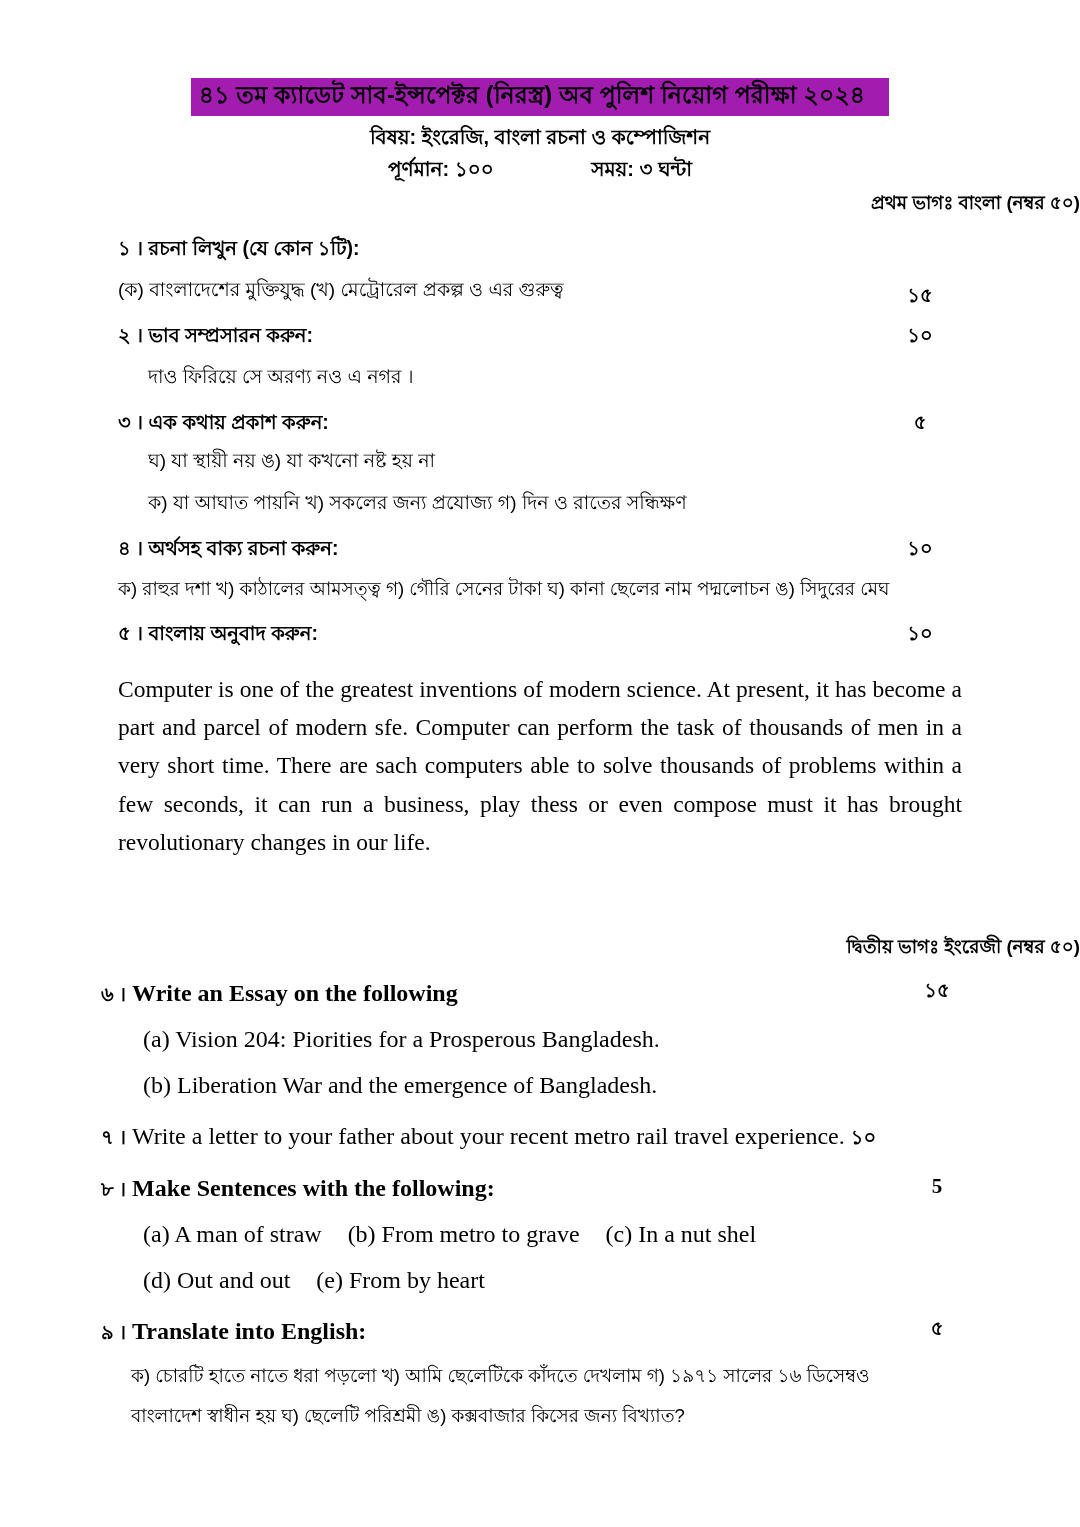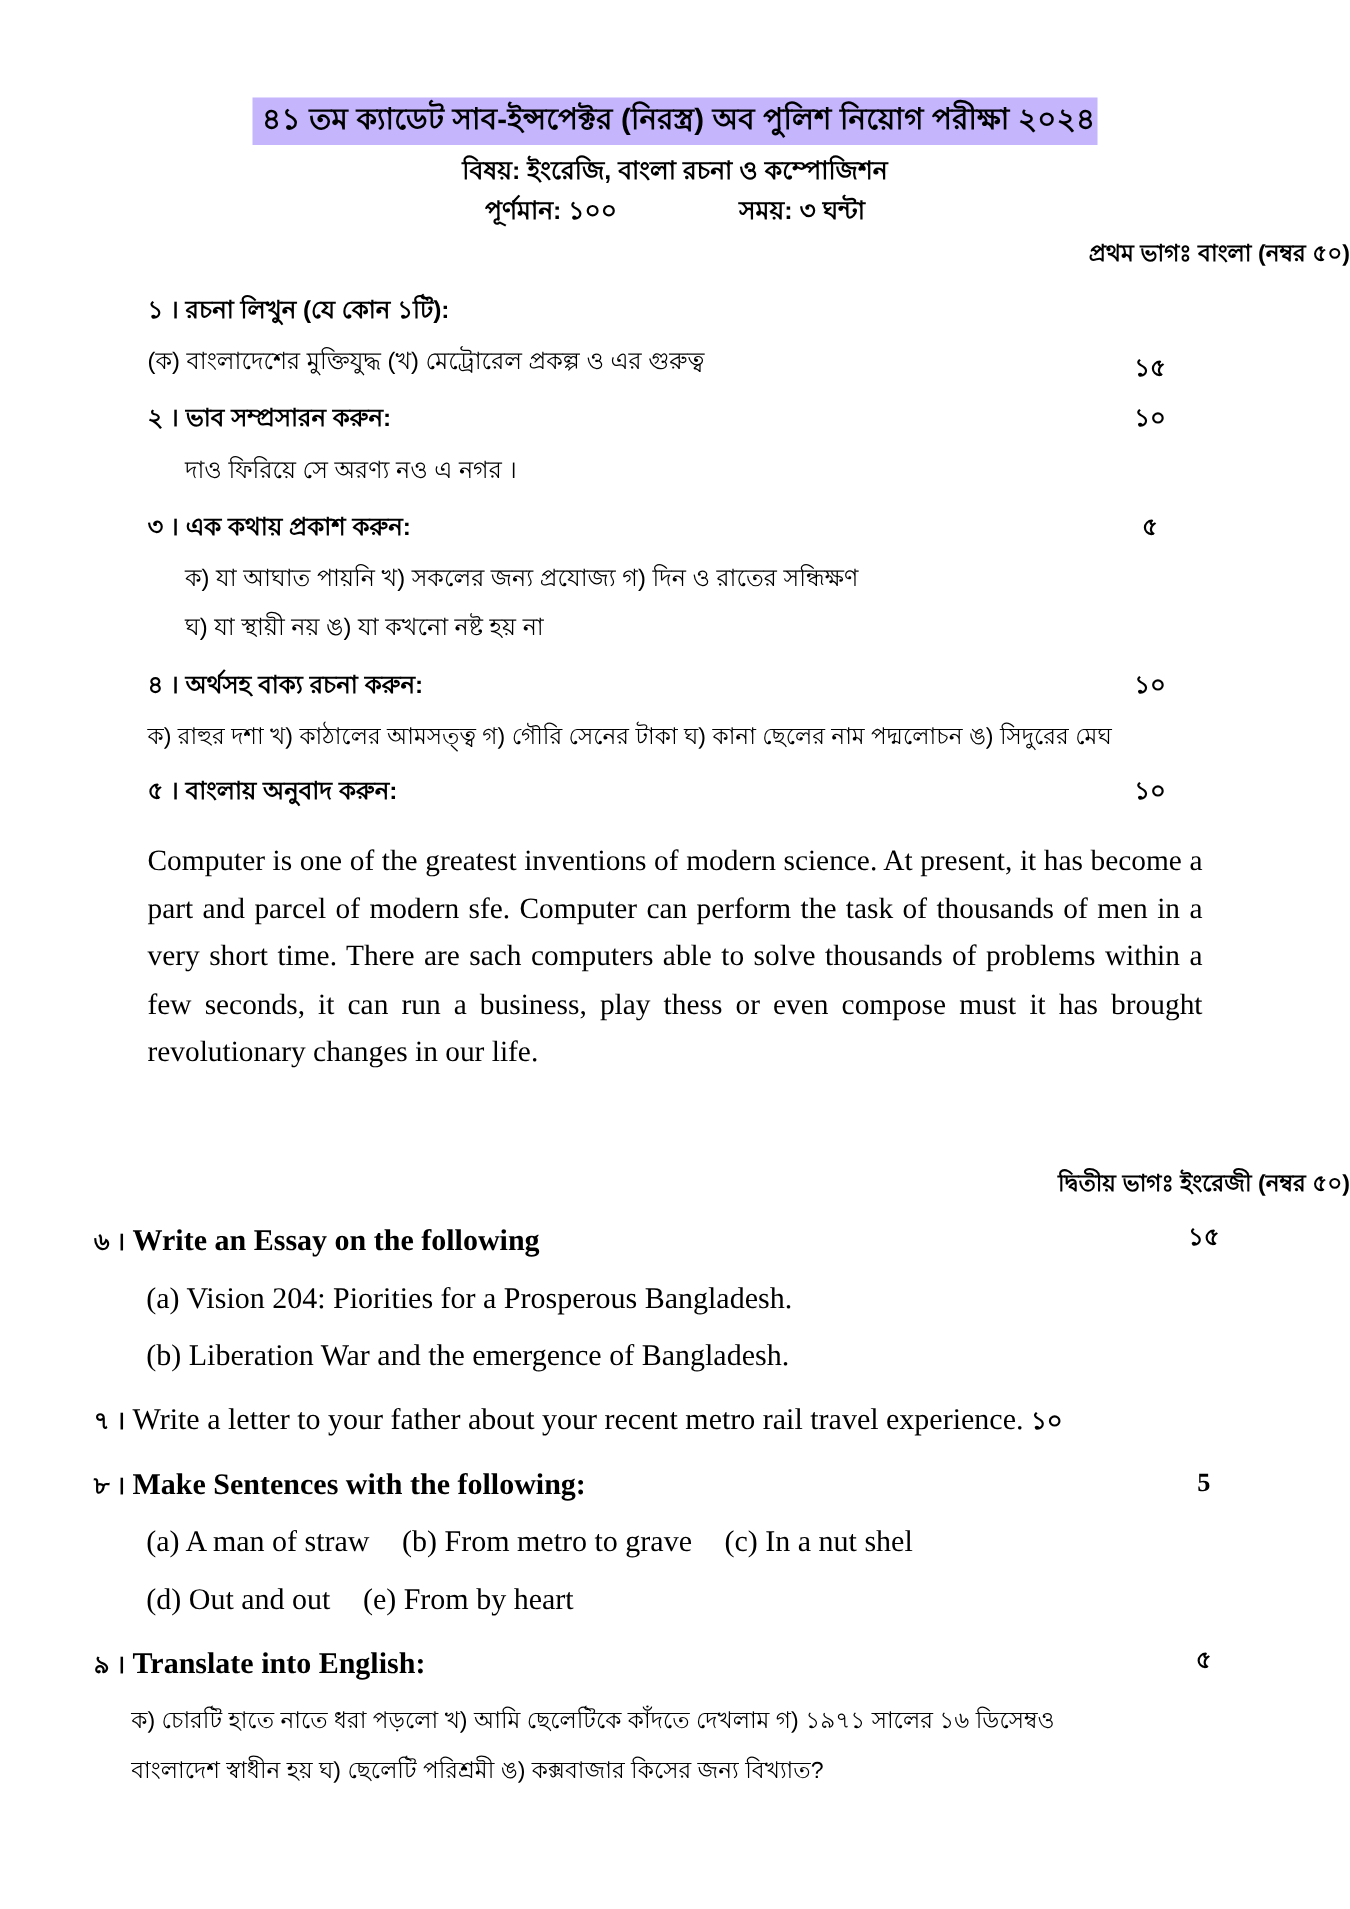--- a/index.html
+++ b/index.html
@@ -28,27 +28,27 @@
   .header {
     text-align: center;
     padding-top: 78px;
   }
   .title-wrap {
     display: block;
     line-height: 1;
   }
   .exam-title {
     display: inline-block;
-    background: #c4b5fd;
+    background: #a21caf;
     color: #000;
     font-family: "Liberation Sans", "DejaVu Sans", sans-serif;
     font-weight: bold;
     font-size: 23.5px;
     letter-spacing: 0.2px;
-    padding: 4px 2px 6px 8px;
+    padding: 4px 24px 6px 8px;
     line-height: 1.18;
   }
   .subject-line {
     font-family: "Liberation Sans", "DejaVu Sans", sans-serif;
     font-weight: bold;
     font-size: 20px;
     margin-top: 9px;
     line-height: 1.25;
   }
   .marks-time {
@@ -153,21 +153,21 @@
     text-justify: inter-word;
     margin: 0;
   }
 
   
   .part-heading.second {
     margin-top: 74px;
   }
 
   .en-area {
-    padding: 0 75px;
+    padding: 0 101px;
   }
   .enrow {
     position: relative;
     margin-top: 20px;
   }
   .en-h {
     font-family: "Liberation Serif", "DejaVu Serif", serif;
     font-size: 24px;
     font-weight: bold;
     line-height: 1.3;
@@ -251,22 +251,22 @@
       </div>
       <div class="sub bn-normal">দাও ফিরিয়ে সে অরণ্য নও এ নগর ।</div>
       <div class="marks">১০</div>
     </div>
 
     <div class="qrow">
       <div class="q-main bn">
         <span>৩ ।</span>
         <span>এক কথায় প্রকাশ করুন:</span>
       </div>
+      <div class="sub tight bn-normal">ঘ)  যা স্থায়ী নয়    ঙ) যা কখনো নষ্ট হয় না</div>
       <div class="sub bn-normal">ক) যা আঘাত পায়নি   খ) সকলের জন্য প্রযোজ্য     গ) দিন ও রাতের সন্ধিক্ষণ</div>
-      <div class="sub tight bn-normal">ঘ)  যা স্থায়ী নয়    ঙ) যা কখনো নষ্ট হয় না</div>
       <div class="marks">৫</div>
     </div>
 
     <div class="qrow">
       <div class="q-main bn">
         <span>৪ ।</span>
         <span>অর্থসহ বাক্য রচনা করুন:</span>
       </div>
       <div class="wide-line">ক) রাহুর দশা খ) কাঠালের আমসত্ত্ব গ) গৌরি সেনের টাকা ঘ) কানা ছেলের নাম পদ্মলোচন ঙ) সিদুরের মেঘ</div>
       <div class="marks">১০</div>

